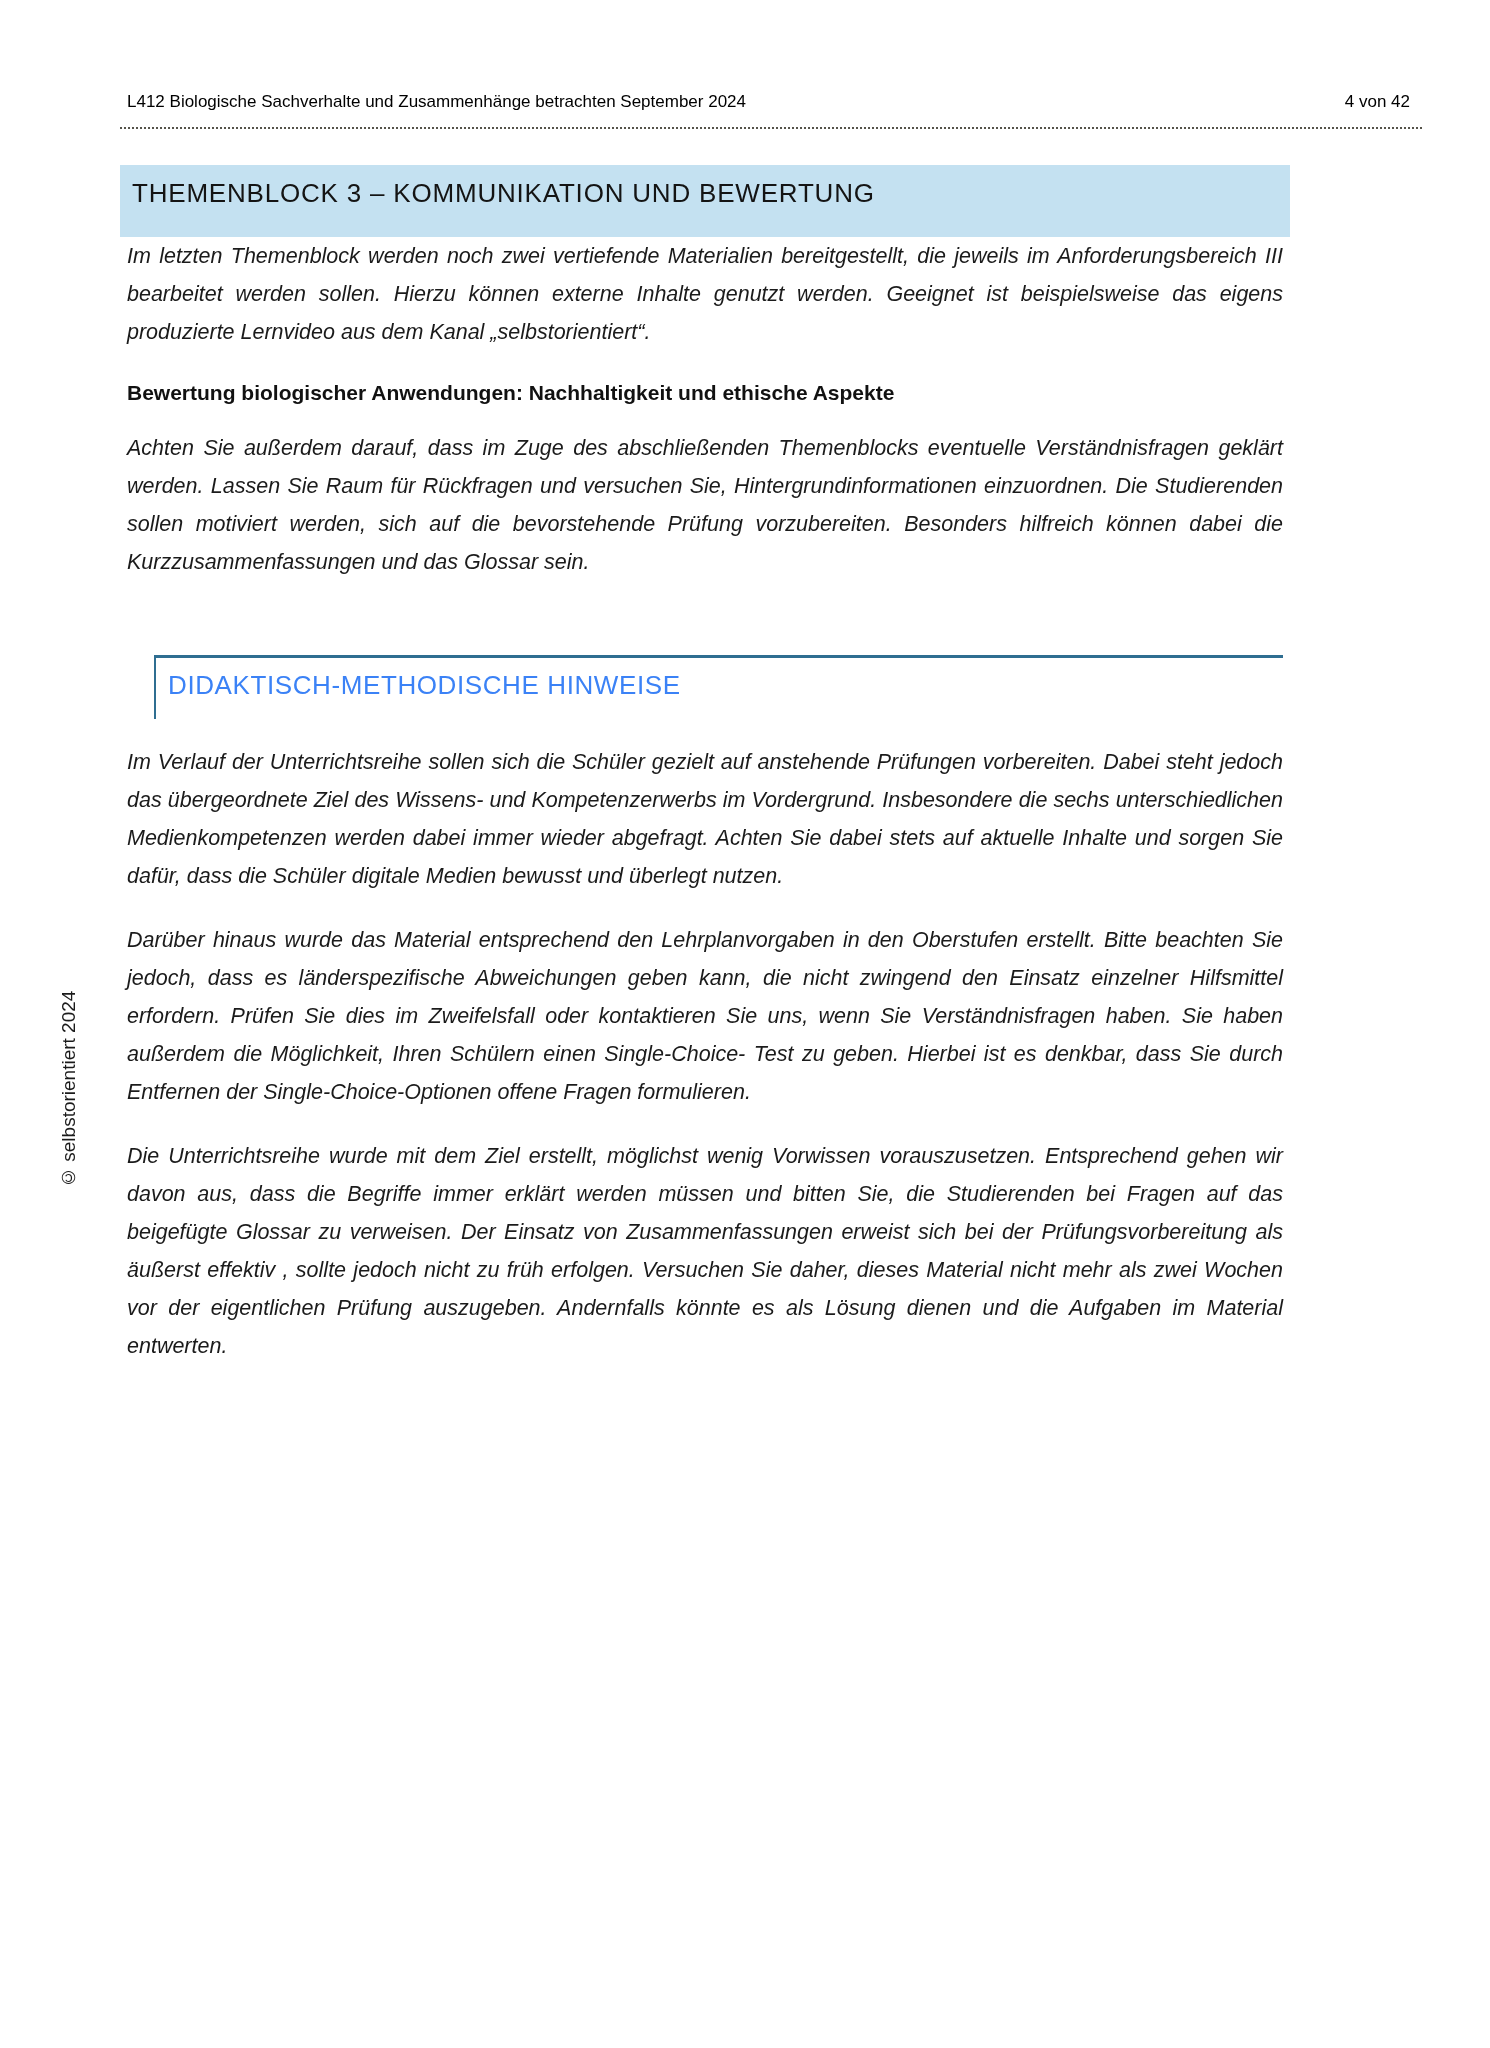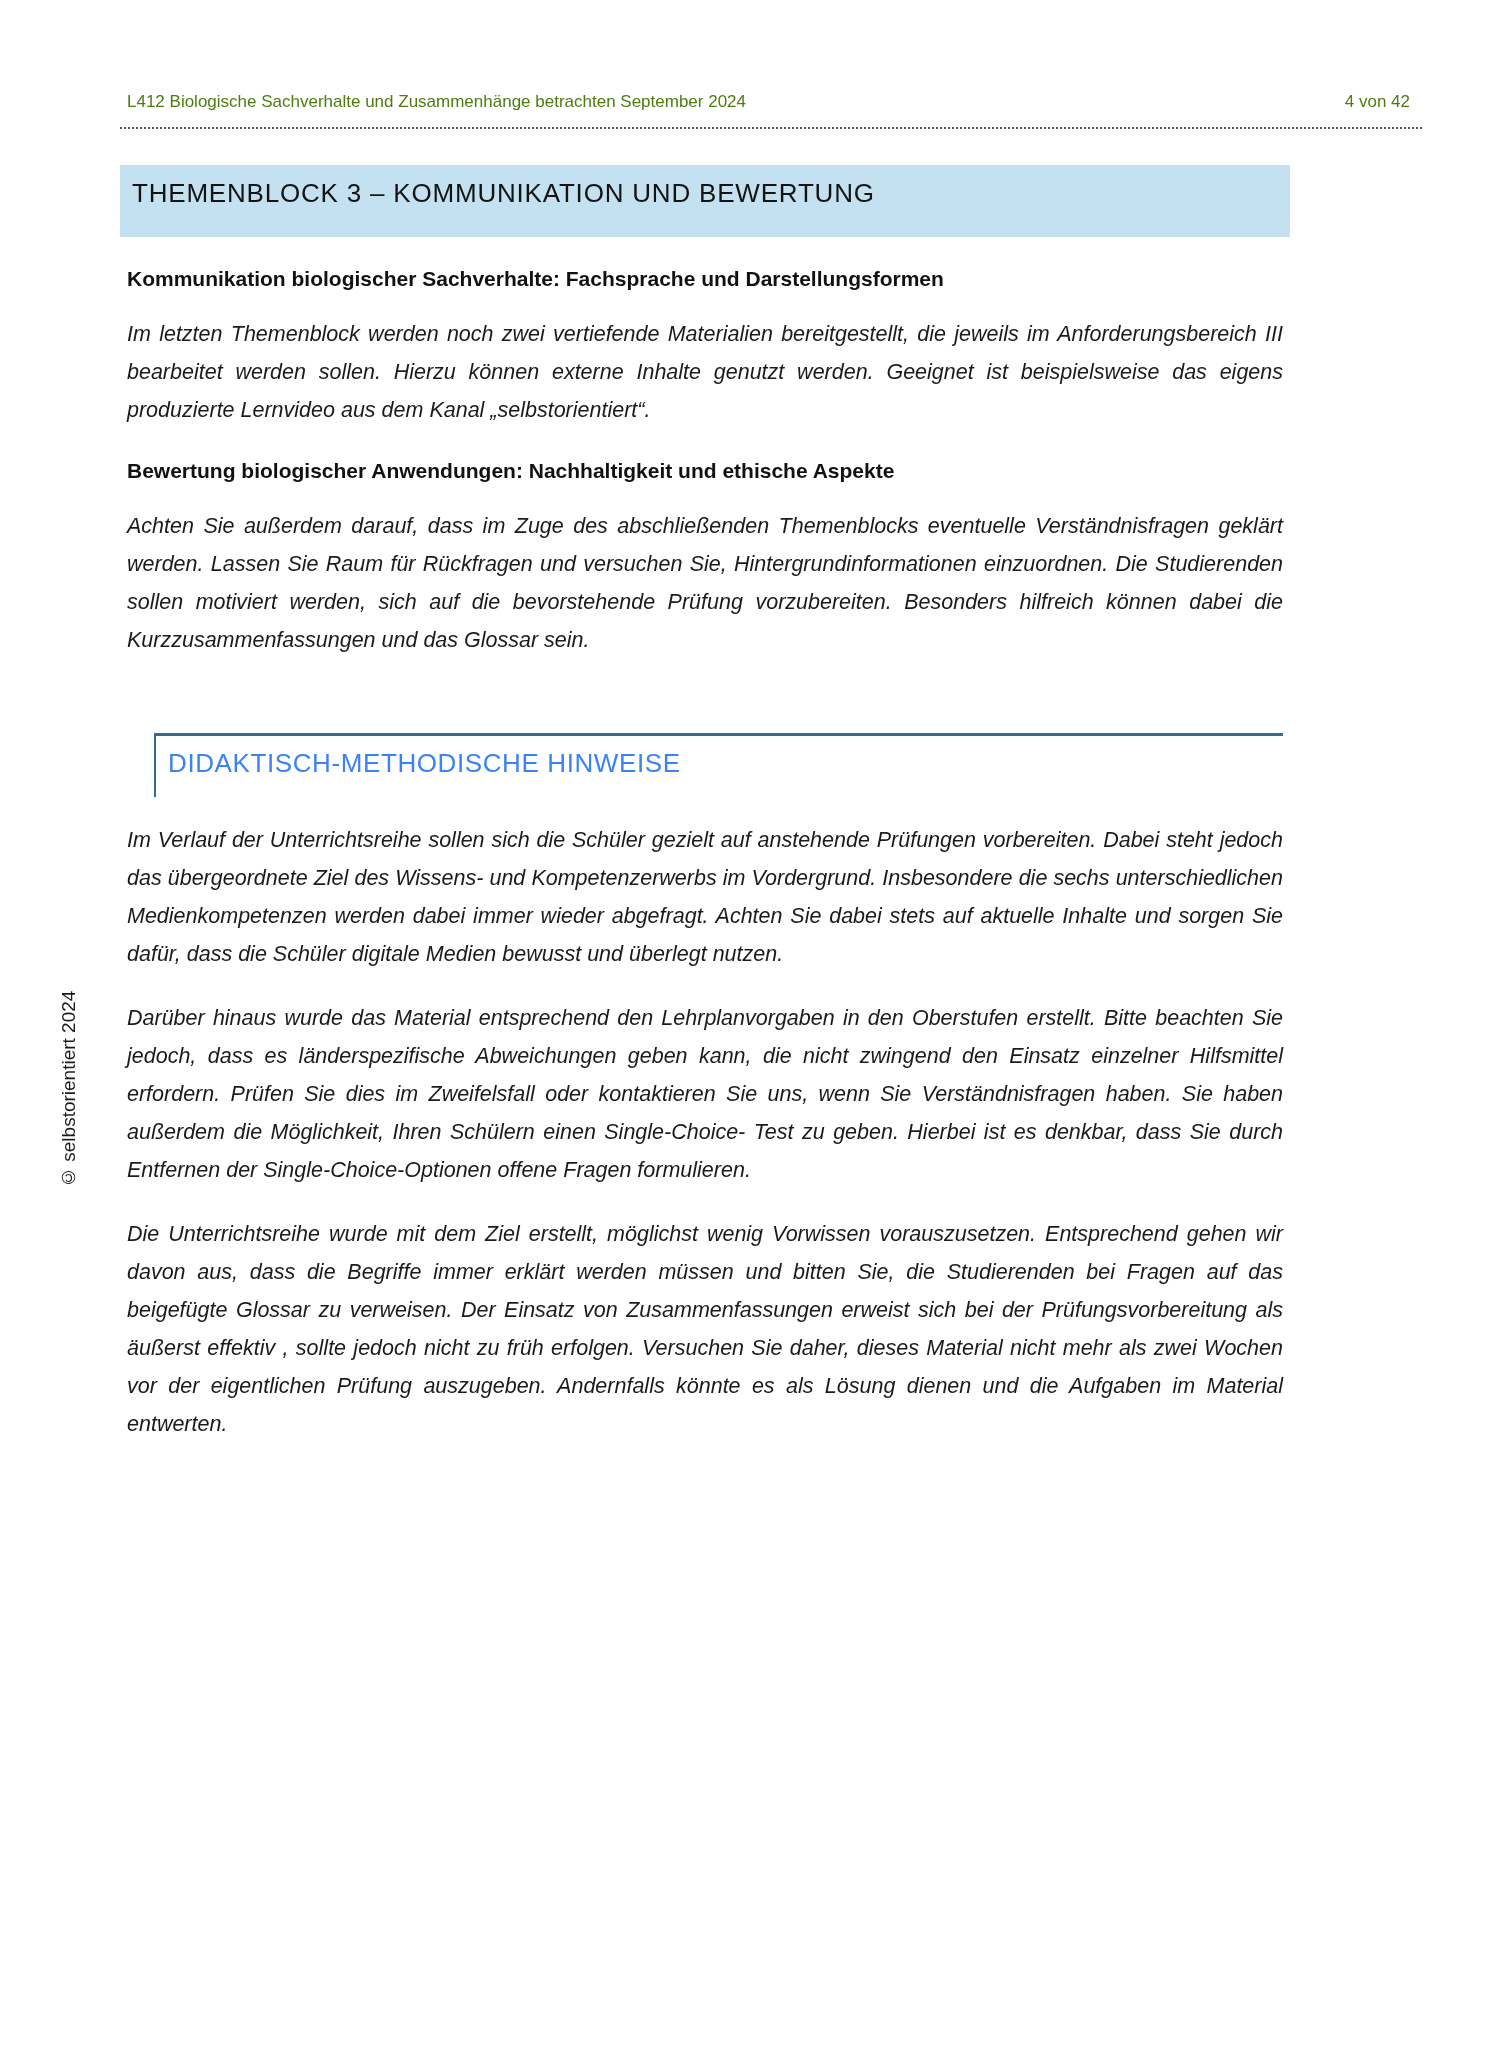--- a/index.html
+++ b/index.html
@@ -19,21 +19,21 @@
   
   .header-row {
     position: absolute;
     left: 127px;
     right: 80px;
     top: 92px;
     display: flex;
     justify-content: space-between;
     align-items: baseline;
     font-size: 17px;
-    color: #4d7c0f;
+    color: #000000;
   }
   .header-rule {
     position: absolute;
     left: 120px;
     right: 68px;
     top: 127px;
     border-top: 2px dotted #55534a;
     height: 0;
   }
   
@@ -97,21 +97,20 @@
   <div class="header-row">
     <span>L412 Biologische Sachverhalte und Zusammenhänge betrachten September 2024</span>
     <span>4 von 42</span>
   </div>
   <div class="header-rule"></div>
 
   <div class="content">
 
     <div class="block-title">THEMENBLOCK 3 – KOMMUNIKATION UND BEWERTUNG</div>
 
-    <h2 class="sub-heading">Kommunikation biologischer Sachverhalte: Fachsprache und Darstellungsformen</h2>
 
     <p class="para">Im letzten Themenblock werden noch zwei vertiefende Materialien bereitgestellt, die jeweils im Anforderungsbereich III bearbeitet werden sollen. Hierzu können externe Inhalte genutzt werden. Geeignet ist beispielsweise das eigens produzierte Lernvideo aus dem Kanal „selbstorientiert“.</p>
 
     <h2 class="sub-heading">Bewertung biologischer Anwendungen: Nachhaltigkeit und ethische Aspekte</h2>
 
     <p class="para">Achten Sie außerdem darauf, dass im Zuge des abschließenden Themenblocks eventuelle Verständnisfragen geklärt werden. Lassen Sie Raum für Rückfragen und versuchen Sie, Hintergrundinformationen einzuordnen. Die Studierenden sollen motiviert werden, sich auf die bevorstehende Prüfung vorzubereiten. Besonders hilfreich können dabei die Kurzzusammenfassungen und das Glossar sein.</p>
 
     <div class="didaktisch-box">DIDAKTISCH-METHODISCHE HINWEISE</div>
 
     <p class="para">Im Verlauf der Unterrichtsreihe sollen sich die Schüler gezielt auf anstehende Prüfungen vorbereiten. Dabei steht jedoch das übergeordnete Ziel des Wissens- und Kompetenzerwerbs im Vordergrund. Insbesondere die sechs unterschiedlichen Medienkompetenzen werden dabei immer wieder abgefragt. Achten Sie dabei stets auf aktuelle Inhalte und sorgen Sie dafür, dass die Schüler digitale Medien bewusst und überlegt nutzen.</p>

